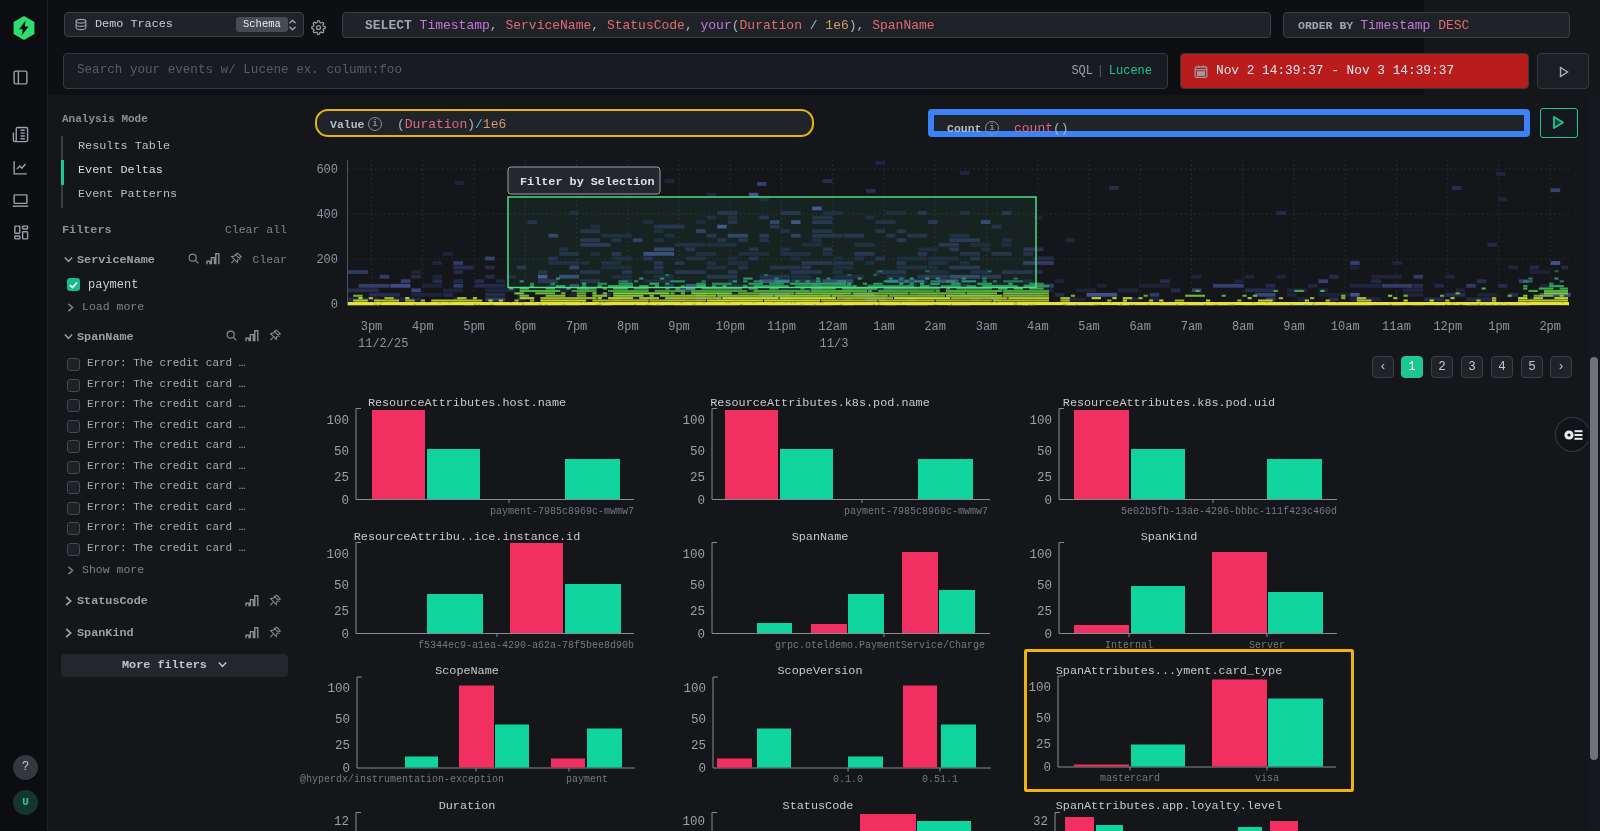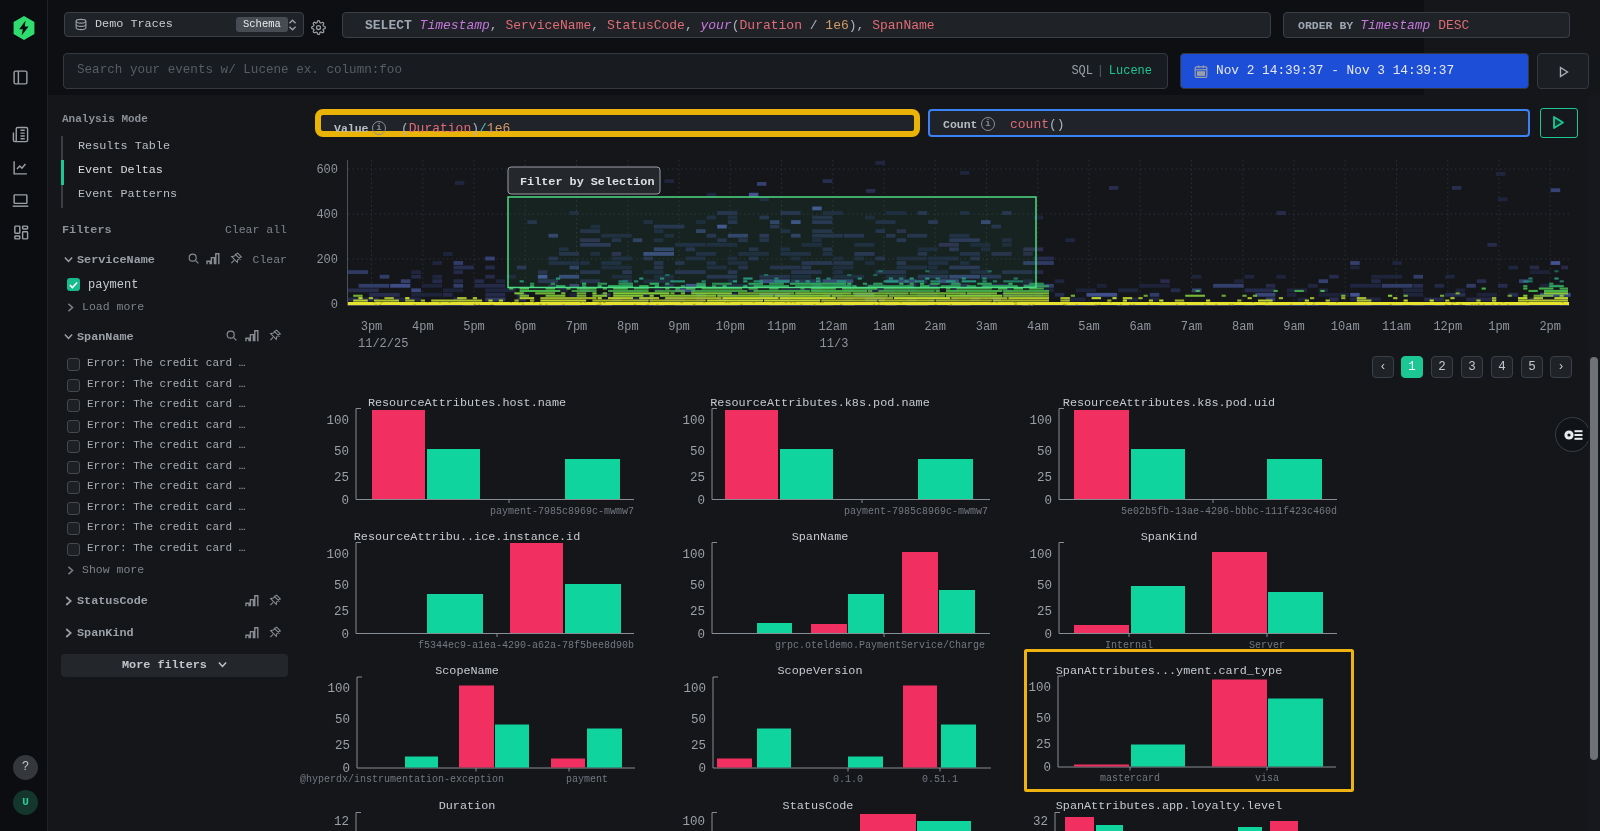--- a/index.html
+++ b/index.html
@@ -14,42 +14,42 @@
 
 
 #topbar { position:absolute; left:0; top:0; width:1424px; height:95px; background:#0d0f12; }
 .box { position:absolute; background:#1f2227; border:1px solid #3b4048; border-radius:4px; }
 
 
 #selbox { left:64px; top:12px; width:240px; height:25px; }
 #sqlbox { left:342px; top:12px; width:929px; height:26px; }
 #orderbox { left:1283px; top:12px; width:287px; height:26px; }
 #searchbox { left:63px; top:53px; width:1105px; height:36px; background:#181b1f; border-color:#34383f; }
-#datebox { left:1180px; top:53px; width:349px; height:36px; background:#1d4ed8; border-color:#34383f; }
+#datebox { left:1180px; top:53px; width:349px; height:36px; background:#b91c1c; border-color:#34383f; }
 #topplay { left:1537px; top:53px; width:52px; height:36px; background:#1b1e23; border-color:#34383f; }
 
 .sqltext { font-size:13px; color:#abb2bf; white-space:pre; }
 .kw { color:#9da7b1; font-weight:bold; }
 .fld { color:#e06c75; }
-.typ { color:#c678dd;font-style:italic; }
+.typ { color:#c678dd; }
 .num { color:#d19a66; }
 .op { color:#56b6c2; }
 
 
 #sidebar { position:absolute; left:49px; top:95px; width:247px; height:736px; background:#14161a; font-size:11.8px; color:#b6bbc1; }
 .sbh { font-weight:bold; font-size:11px; color:#8b9096; }
 .fhead { font-weight:bold; font-size:11.8px; color:#9aa0a6; }
 .dim { color:#7d838a; }
 .cb { position:absolute; width:13px; height:13px; border:1px solid #44494f; border-radius:3px; background:#1d2025; }
 .err { position:absolute; left:38px; color:#a7adb3; font-size:11px; white-space:pre; }
 
 
 #main { position:absolute; left:296px; top:95px; width:1304px; height:736px; background:#14161a; }
-#valbox { left:19px; top:14px; width:605px; height:28px; background:#202329; border:6px solid #eab308; border-radius:8px; position:absolute; }
-#cntbox { left:632px; top:14px; width:602px; height:28px; background:#202329; border:2px solid #3b82f6; border-radius:4px; position:absolute; }
+#valbox { left:19px; top:14px; width:499px; height:28px; background:#202329; border:2px solid #eab308; border-radius:13px; position:absolute; }
+#cntbox { left:632px; top:14px; width:602px; height:28px; background:#202329; border:6px solid #3b82f6; border-radius:4px; position:absolute; }
 #runbtn { left:1244px; top:13px; width:38px; height:30px; border:1.5px solid #1dc794; border-radius:3px; position:absolute; background:#15181c; }
 .lbl { font-weight:bold; font-size:11.5px; color:#b6bcc3; }
 .info { display:inline-block; width:14px; height:14px; border:1.3px solid #8b9096; border-radius:50%; color:#8b9096; font-size:9px; text-align:center; line-height:13px; font-weight:bold; vertical-align:-3px; }
 
 svg text { font-family:"Liberation Mono", monospace; }
 .hy { font-size:12px; fill:#8f959c; }
 .grid { stroke:#2b2f36; stroke-width:1; stroke-dasharray:1.5 3; }
 .haxis { stroke:#4d525a; stroke-width:1; }
 .ct { font-size:11.8px; fill:#c6cad0; }
 .cy { font-size:12.5px; fill:#9aa0a5; }

